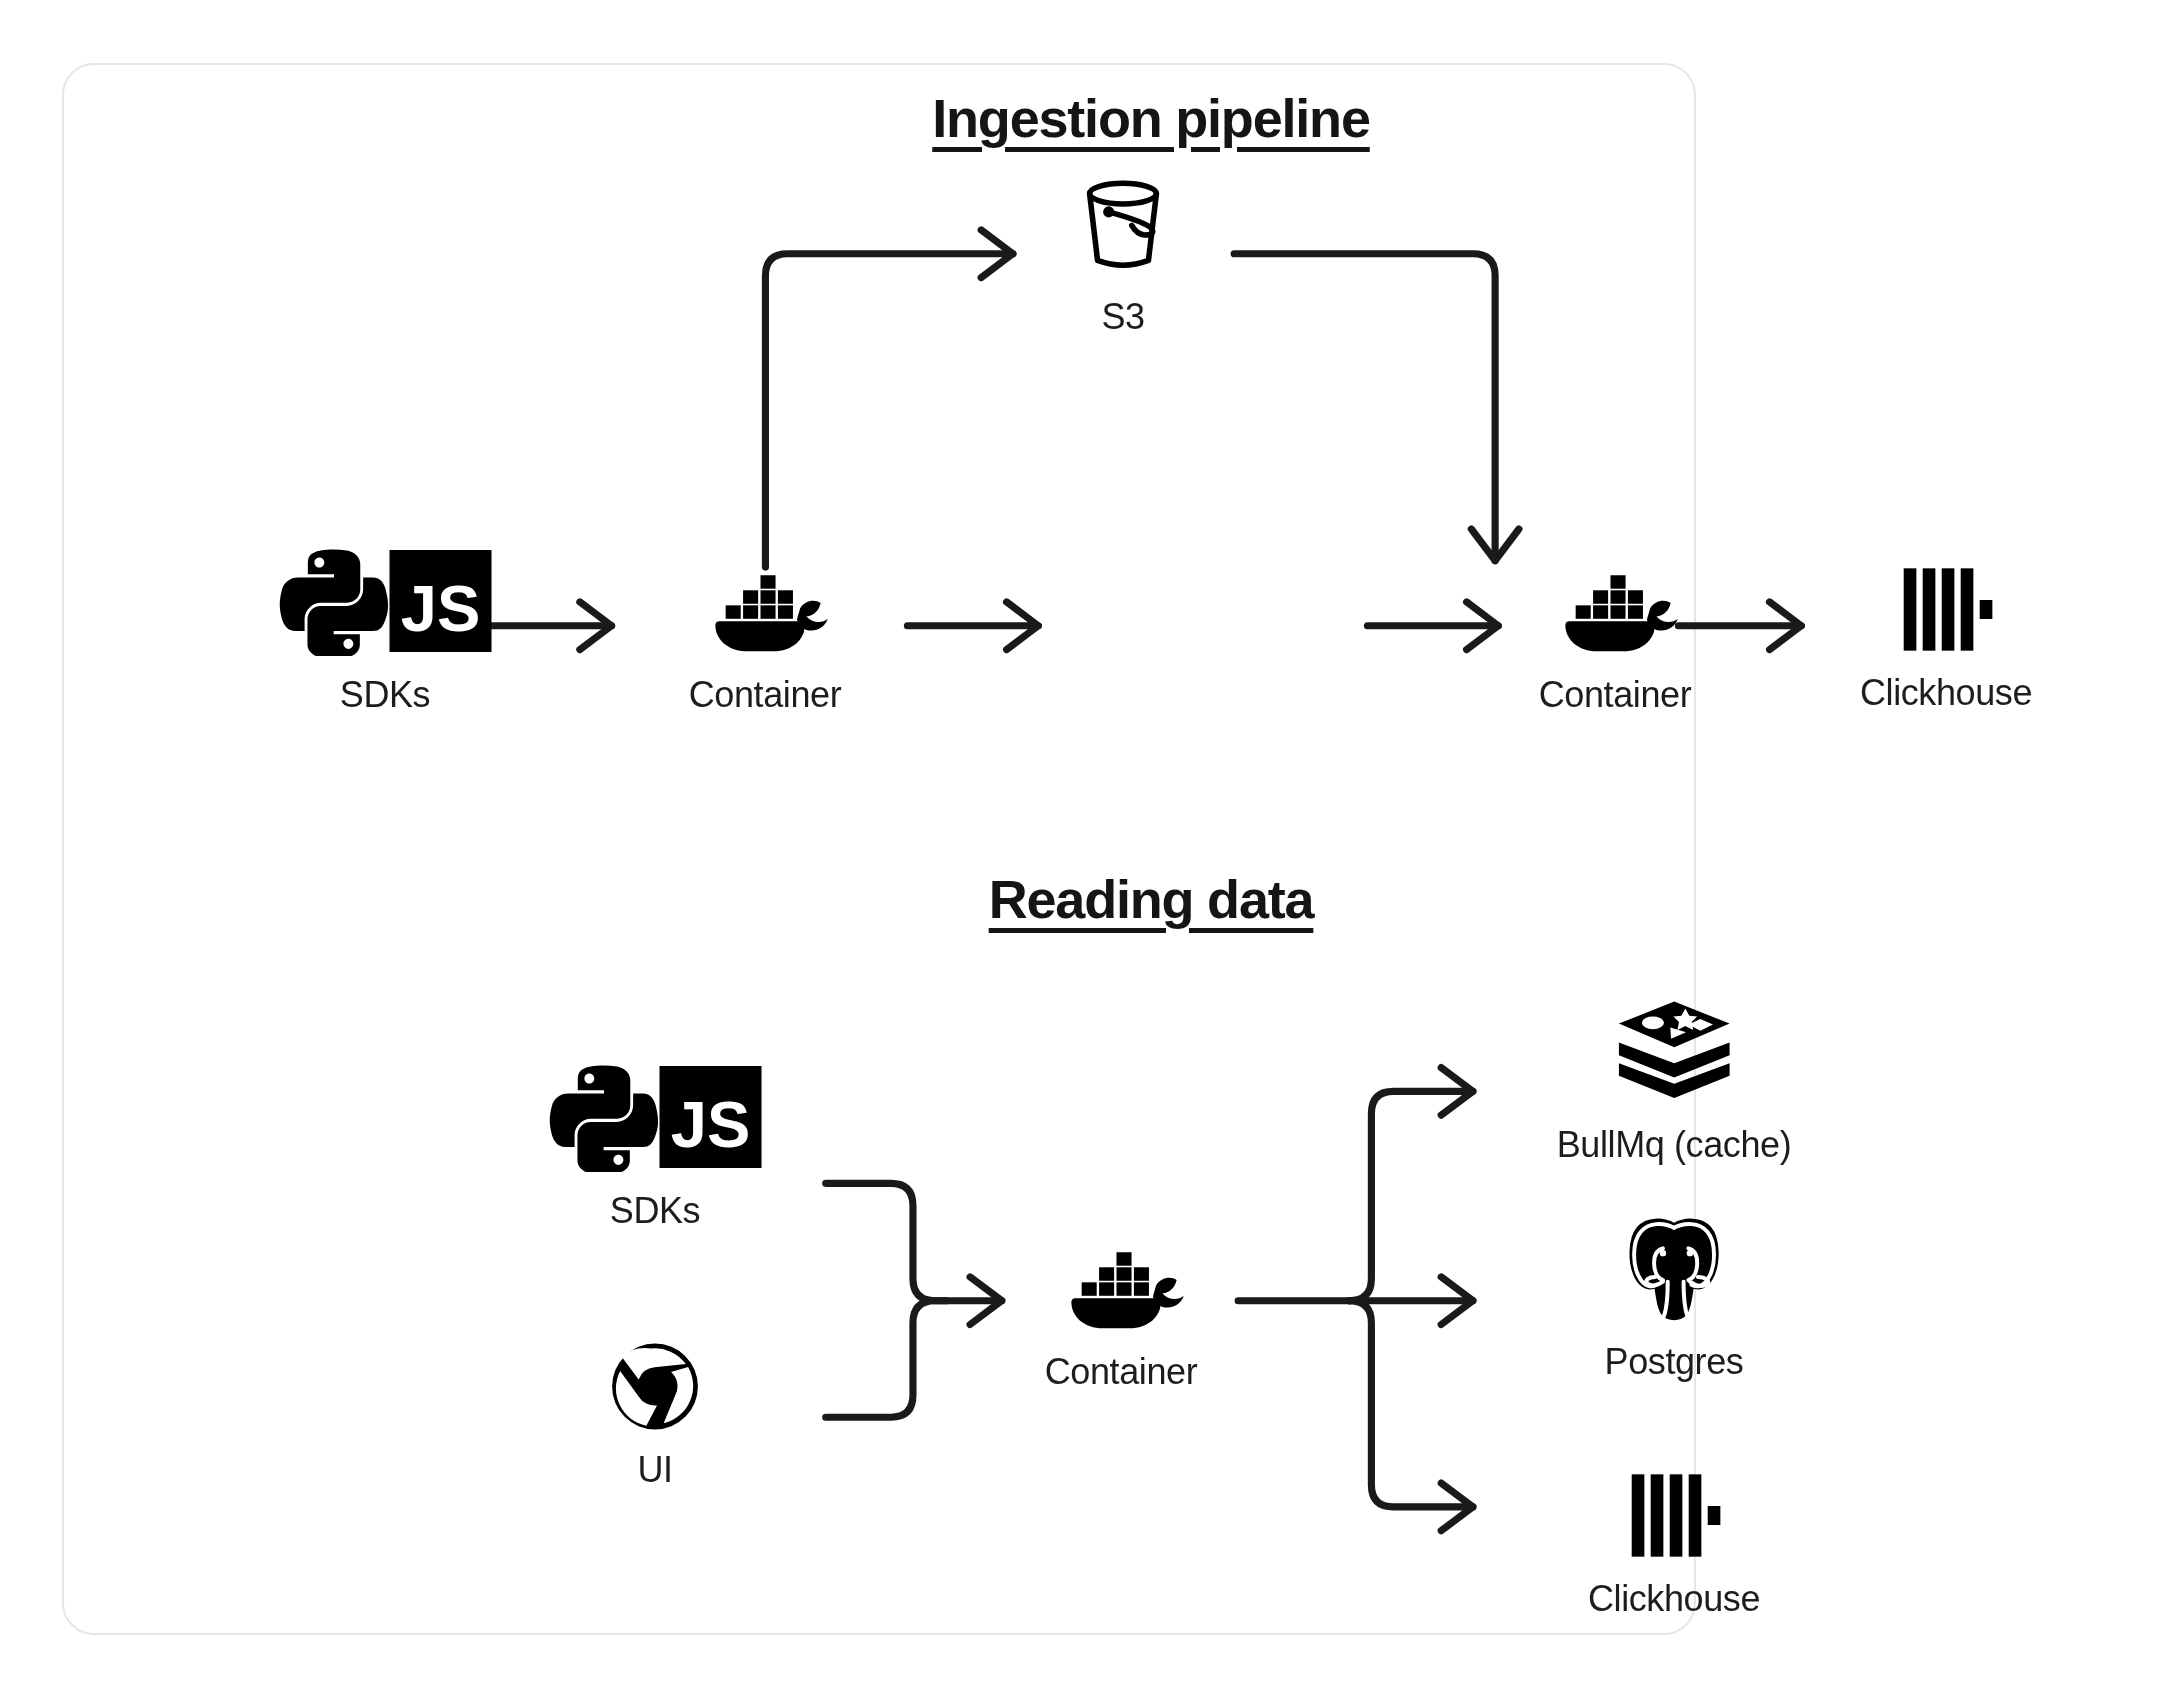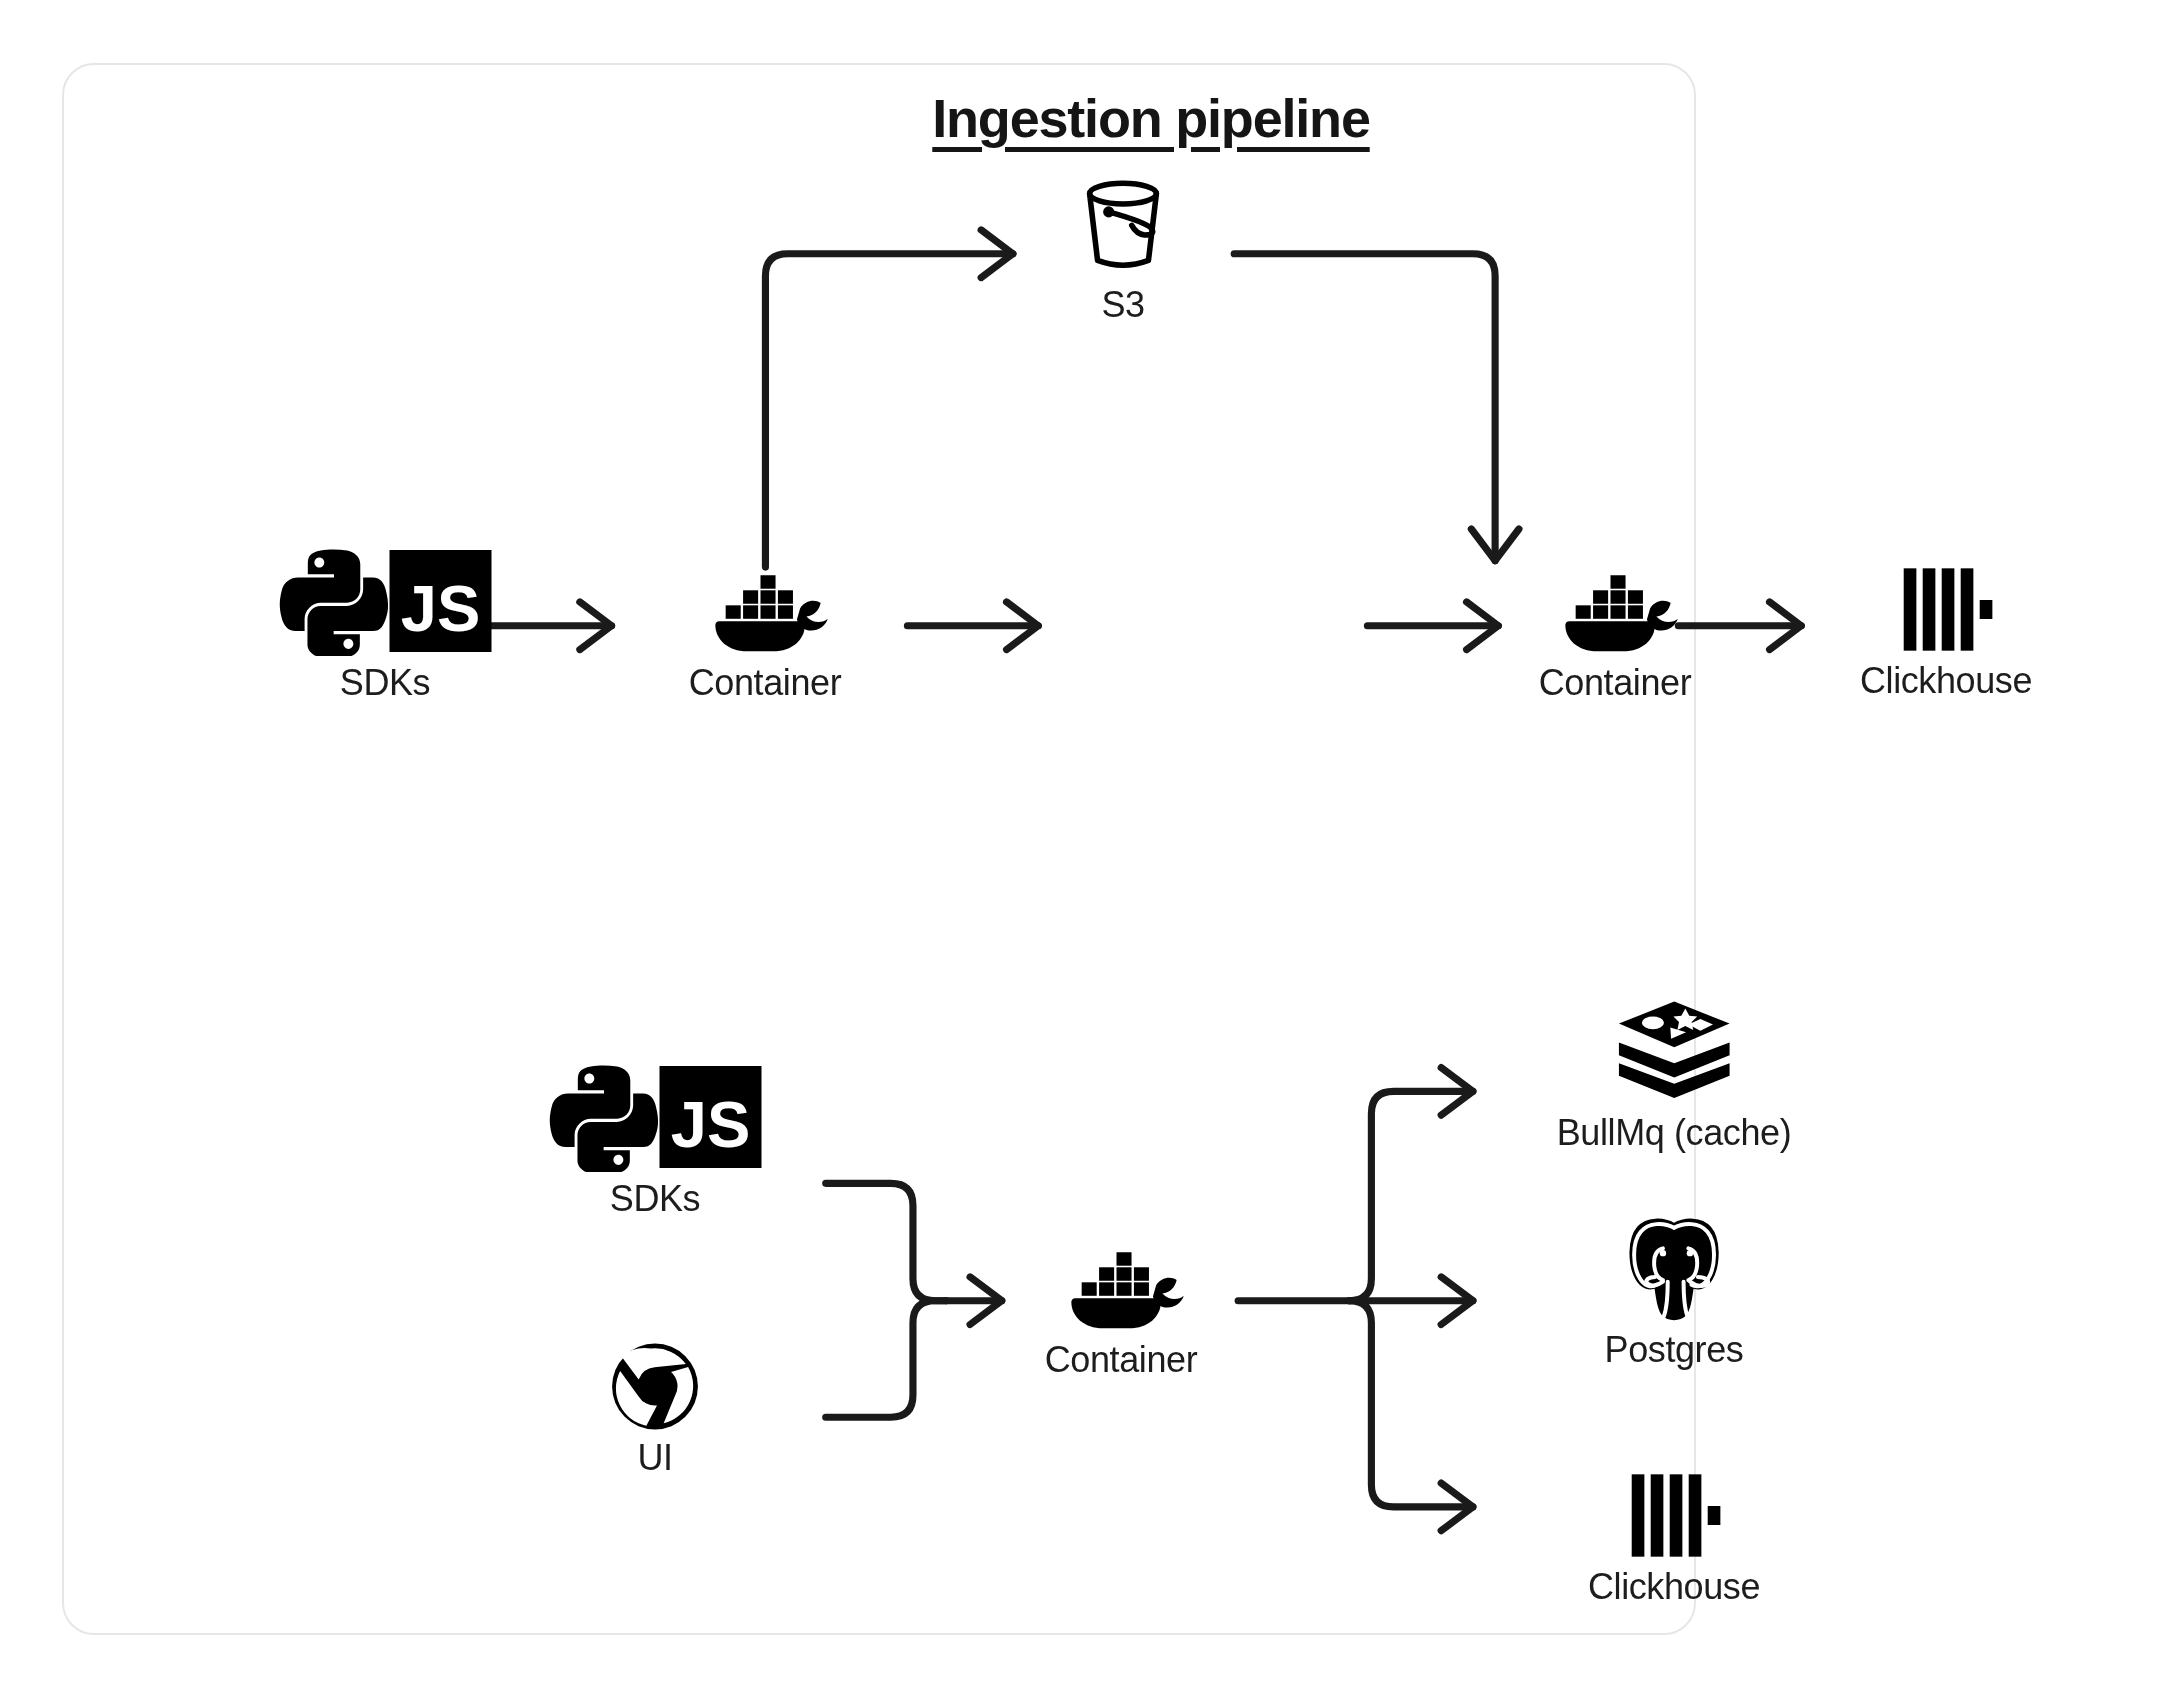--- a/index.html
+++ b/index.html
@@ -44,21 +44,21 @@
   }
   .node-icon {
     display: block;
     margin: 0 auto;
   }
   .node-label {
     display: block;
     font-size: 36px;
     color: #1d1d1d;
     letter-spacing: -0.4px;
-    margin-top: 8px;
+    margin-top: 20px;
     line-height: 1.05;
   }
   .flow-svg {
     position: absolute;
     left: 0;
     top: 0;
     pointer-events: none;
   }
   .sdk-pair {
     display: flex;
@@ -178,20 +178,21 @@
         <rect x="6" y="4" width="16" height="104"></rect>
         <rect x="30" y="4" width="16" height="104"></rect>
         <rect x="54" y="4" width="16" height="104"></rect>
         <rect x="78" y="4" width="16" height="104"></rect>
         <rect x="102" y="44" width="16" height="24"></rect>
       </g>
     </svg>
     <span class="node-label">Clickhouse</span>
   </div>
 
+  <div class="section-title" style="left: 1087px; top: 803px;">Reading data</div>
 
   <svg class="flow-svg" width="2058" height="1572" viewBox="0 0 2594 1982">
     <g fill="none" stroke="#1a1a1a" stroke-width="9" stroke-linecap="round" stroke-linejoin="round">
 
       <path d="M 960 1410 L 1042 1410 Q 1070 1410 1070 1438 L 1070 1530 Q 1070 1558 1098 1558 L 1112 1558"></path>
 
       <path d="M 960 1705 L 1042 1705 Q 1070 1705 1070 1677 L 1070 1586 Q 1070 1558 1098 1558 L 1112 1558"></path>
 
       <path d="M 1112 1558 L 1182 1558"></path>
       <path d="M 1142 1528 L 1182 1558 L 1142 1588"></path>

